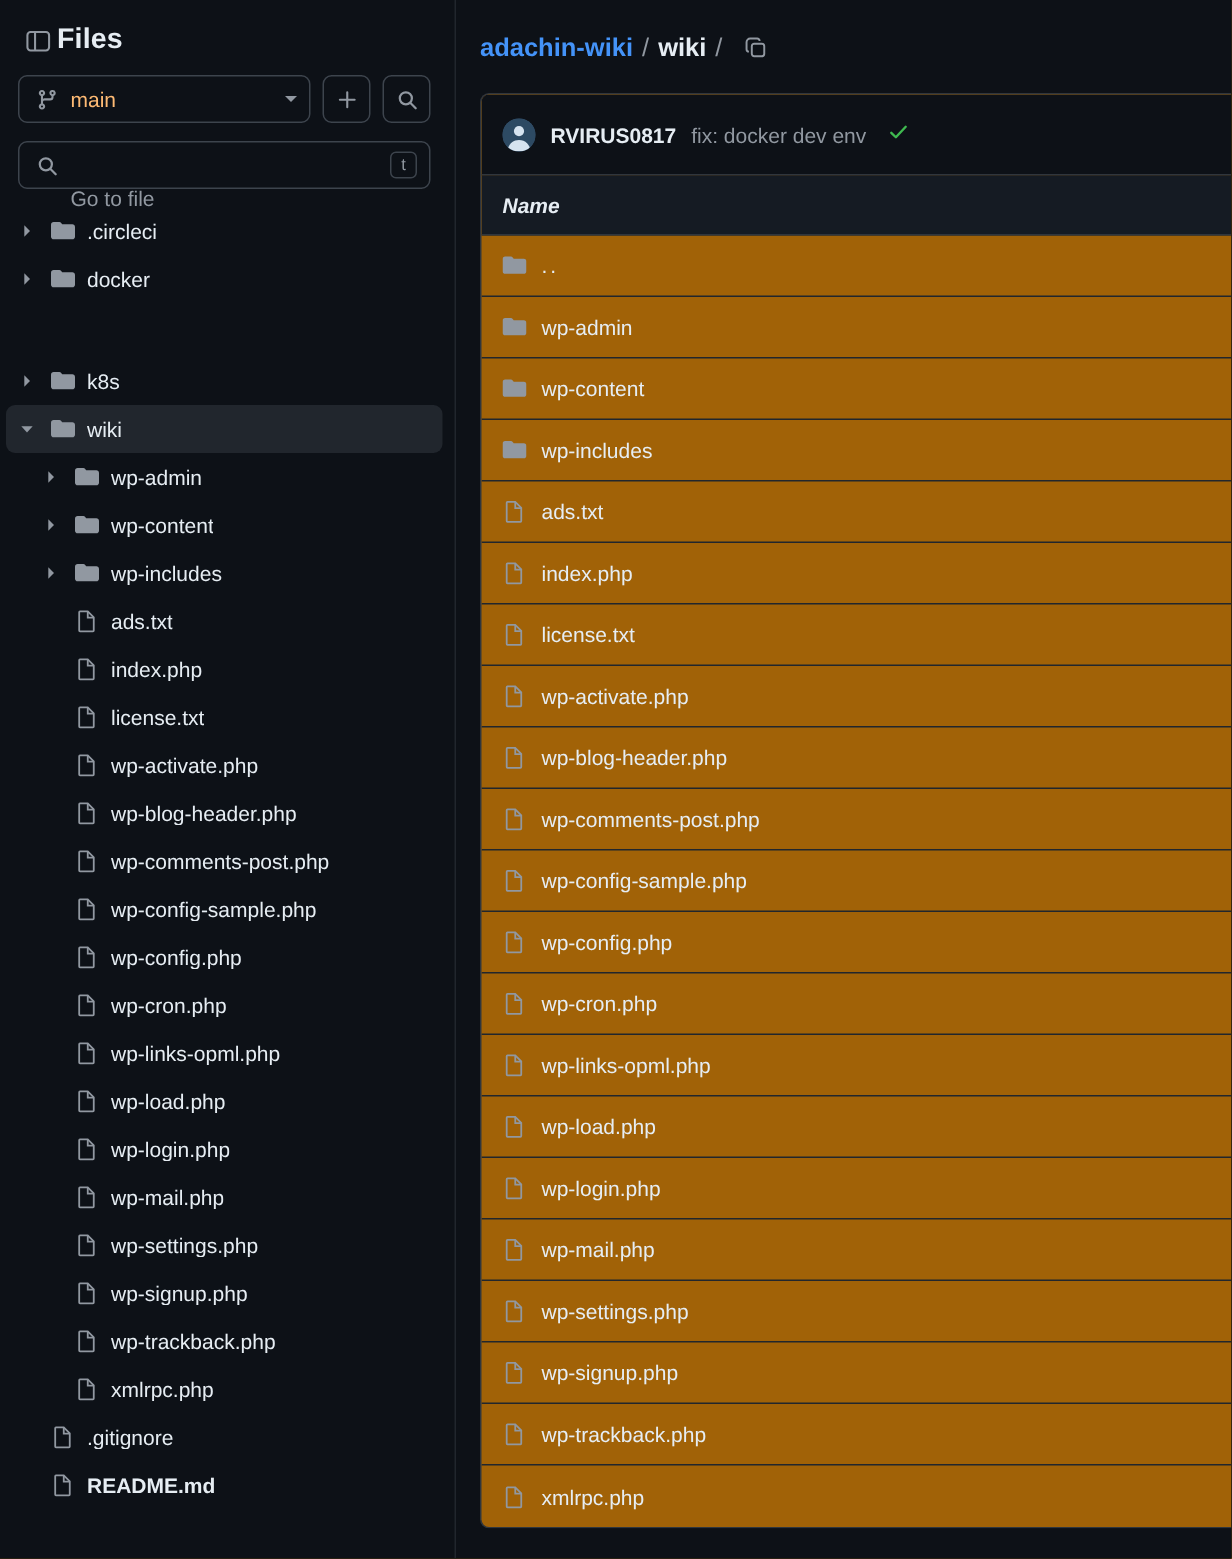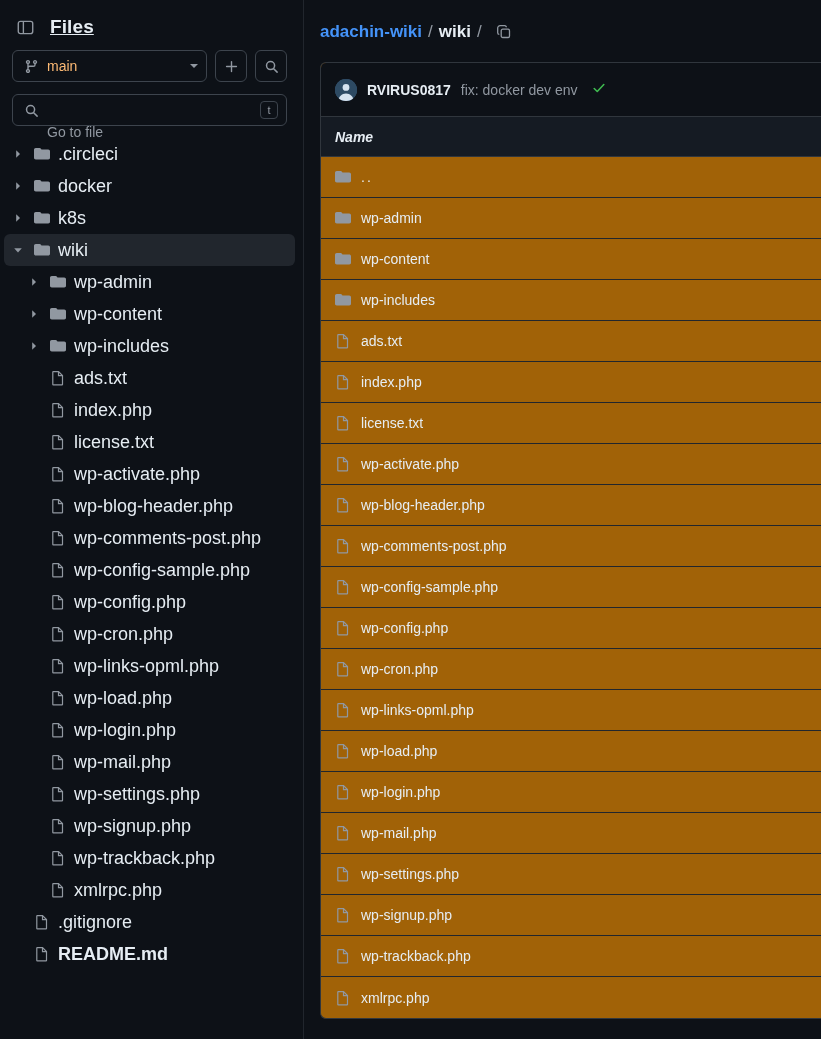--- a/index.html
+++ b/index.html
@@ -24,23 +24,21 @@
     height: 100%;
     background: #0d1117;
     border-right: 1px solid #21262d;
     display: flex;
     flex-direction: column;
     flex: 0 0 304px;
   }
   .sidebar-header {
     display: flex;
     align-items: center;
-    gap: 12px;
     padding: 14px 16px 10px 12px;
-    text-decoration: underline;
   }
   .panel-toggle-icon {
     width: 26px; height: 26px;
     border-radius: 6px;
     display: flex; align-items: center; justify-content: center;
     color: #9198a1;
   }
   .files-title {
     font-size: 19px;
     font-weight: 600;
@@ -135,21 +133,21 @@
     color: #e6edf3;
   }
   .tree-row.selected { background: #21262d; }
   .twisty {
     width: 16px; height: 16px;
     flex: none;
     display: flex; align-items: center; justify-content: center;
     color: #9198a1;
   }
   .tree-label {
-    font-size: 18px;
+    font-size: 14px;
     overflow: hidden;
     text-overflow: ellipsis;
   }
   .ico {
     width: 16px; height: 16px;
     flex: none;
     display: flex; align-items: center; justify-content: center;
     color: #9198a1;
   }
 
@@ -325,21 +323,21 @@
               <path d="M4.2 2.2 8 6l-3.8 3.8V2.2Z"></path>
             </svg>
           </span>
           <span class="ico">
             <svg width="16" height="16" viewBox="0 0 16 16" fill="currentColor">
               <path d="M1.75 2h3.87c.46 0 .89.22 1.16.59l.7.95H14.25c.97 0 1.75.78 1.75 1.75v6.46c0 .97-.78 1.75-1.75 1.75H1.75C.78 13.5 0 12.72 0 11.75V3.75C0 2.78.78 2 1.75 2Z"></path>
             </svg>
           </span>
           <span class="tree-label">docker</span>
         </div>
-        <div class="tree-row" style="padding-left: 6px;">
+        <div class="tree-row" style="padding-left: 6px; margin-top: 36px;">
           <span class="twisty">
             <svg width="12" height="12" viewBox="0 0 12 12" fill="currentColor">
               <path d="M4.2 2.2 8 6l-3.8 3.8V2.2Z"></path>
             </svg>
           </span>
           <span class="ico">
             <svg width="16" height="16" viewBox="0 0 16 16" fill="currentColor">
               <path d="M1.75 2h3.87c.46 0 .89.22 1.16.59l.7.95H14.25c.97 0 1.75.78 1.75 1.75v6.46c0 .97-.78 1.75-1.75 1.75H1.75C.78 13.5 0 12.72 0 11.75V3.75C0 2.78.78 2 1.75 2Z"></path>
             </svg>
           </span>

